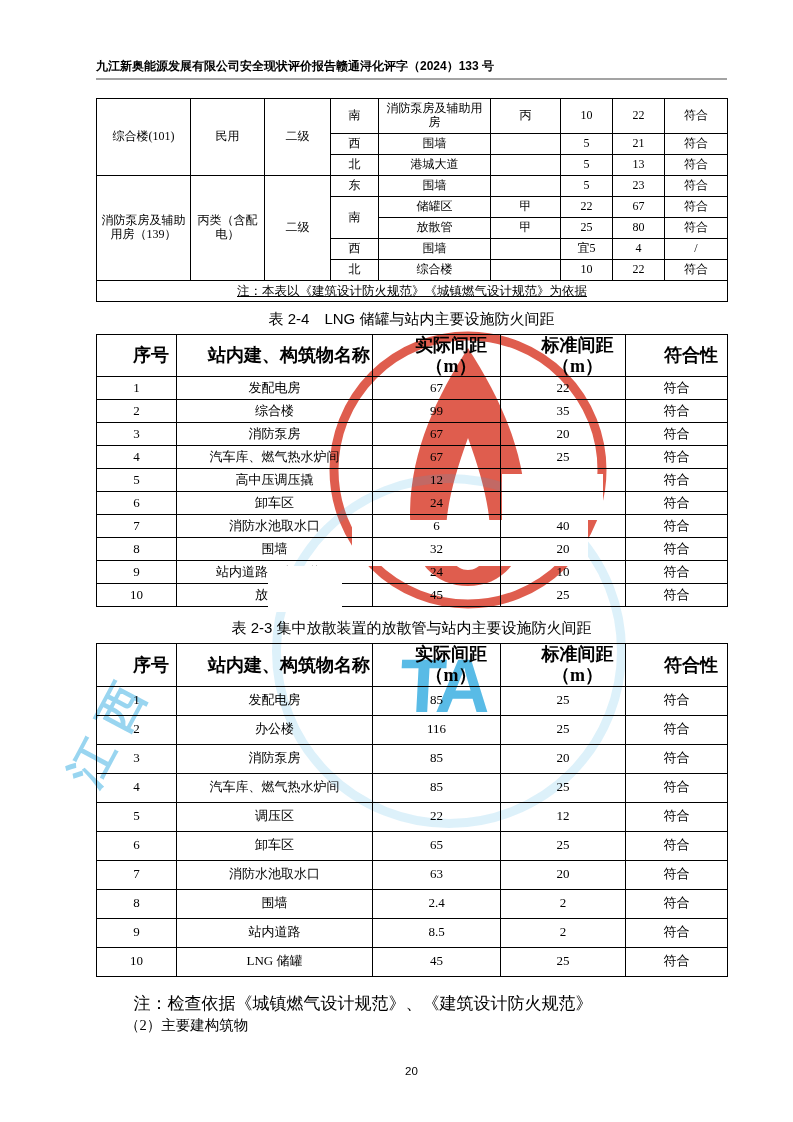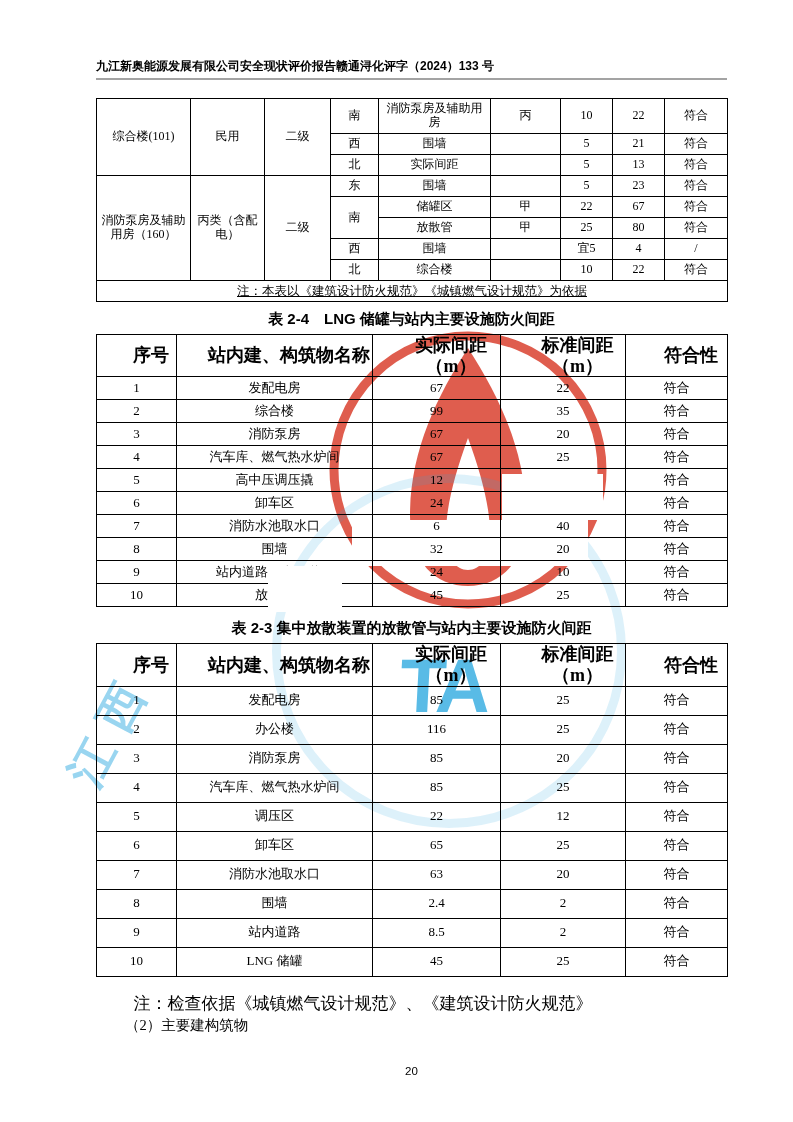--- a/index.html
+++ b/index.html
@@ -31,21 +31,21 @@
   .t2 th, .t2 td {
     border:1px solid #000; padding:0 2px; text-align:center; vertical-align:middle;
     word-break:break-all; line-height:1.15;
   }
   .t2 th { font-size:18px; font-weight:bold; height:25px;padding-left:31px; }
   .t24 td { height:22px; font-size:13px; }
   .t25 td { height:28px; font-size:13px; }
 
   .intro { margin:9px 0 2px; font-size:14.5px; text-indent:2em; }
   .tbl-title {
-    text-align:center; font-weight:bold; font-size:15px; margin:8px 0 5px;
+    text-align:center; font-weight:normal; font-size:15px; margin:8px 0 5px;
     font-family:"Liberation Sans", sans-serif;
   }
   .t25t { margin-top:12px; }
   .note2 { margin:15px 0 0; padding-left:2.2em; font-size:17px; }
   .item2 { margin:1px 0 0; padding-left:2em; font-size:14.5px; }
   .pageno { text-align:center; font-size:11.5px; margin-top:30px; font-family:"Liberation Sans", sans-serif; }
 
   
   .wm, .wm * { pointer-events:none; }
   .stamp { position:absolute; left:318px; top:320px; width:300px; height:300px; z-index:2; opacity:.82; }
@@ -124,28 +124,28 @@
       <tr>
         <td>西</td>
         <td>围墙</td>
         <td></td>
         <td>5</td>
         <td>21</td>
         <td>符合</td>
       </tr>
       <tr>
         <td>北</td>
-        <td>实际间距</td>
+        <td>港城大道</td>
         <td></td>
         <td>5</td>
         <td>13</td>
         <td>符合</td>
       </tr>
       <tr>
-        <td rowspan="5">消防泵房及辅助用房（160）</td>
+        <td rowspan="5">消防泵房及辅助用房（139）</td>
         <td rowspan="5">丙类（含配电）</td>
         <td rowspan="5">二级</td>
         <td>东</td>
         <td>围墙</td>
         <td></td>
         <td>5</td>
         <td>23</td>
         <td>符合</td>
       </tr>
       <tr>

